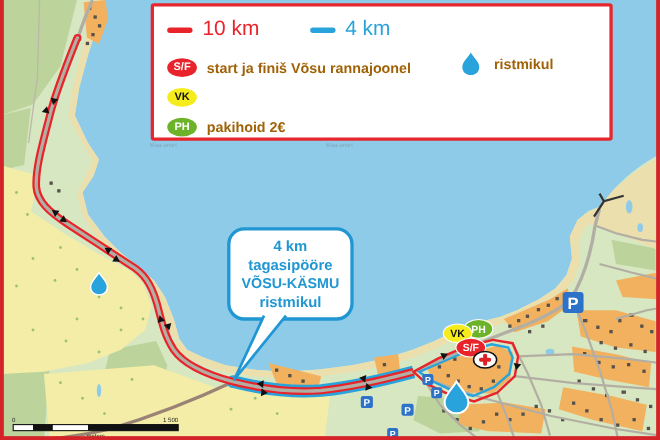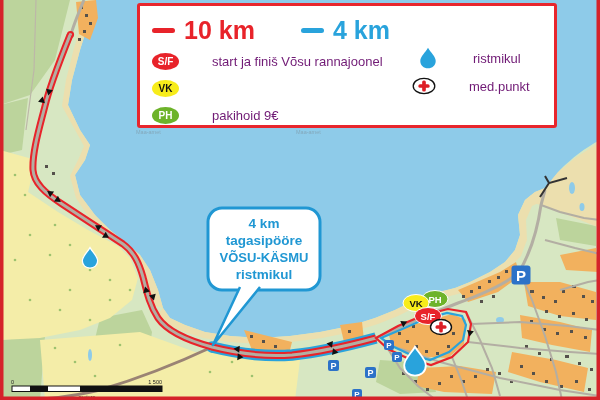--- a/index.html
+++ b/index.html
@@ -8,25 +8,25 @@
   .map-svg{position:absolute;left:0;top:0;}
   
   .legend{position:absolute;left:137px;top:3px;width:420px;height:125px;
           background:#fff;border:3px solid var(--legend_border);border-radius:3px;
           box-sizing:border-box;z-index:10;}
   .km-row{position:absolute;left:12px;top:10px;display:flex;gap:46px;align-items:center;}
   .km-item{display:flex;align-items:center;gap:9px;}
   .dash{display:inline-block;width:23px;height:5px;border-radius:2.5px;}
   .dash.red{background:var(--route_red);}
   .dash.blue{background:var(--route_blue);}
-  .km-label{font-size:25px;font-weight:bold;}
+  .km-label{font-size:19px;font-weight:normal;}
   .red-text{color:var(--route_red);}
   .blue-text{color:var(--route_blue);}
   .legend-item{position:absolute;display:flex;align-items:center;gap:9px;height:20px;}
-  .legend-item .label{font-size:13px;font-weight:normal;color:#701a75;white-space:nowrap;margin-left:24px;}
+  .legend-item .label{font-size:13px;font-weight:bold;color:#a16207;white-space:nowrap;}
   .badge{display:inline-flex;align-items:center;justify-content:center;
          width:27px;height:17px;border-radius:50%;font-size:10px;font-weight:bold;flex:0 0 auto;}
   .badge.sf{background:var(--sf_red);color:#fff;}
   .badge.vk{background:var(--vk_yellow);color:#111;}
   .badge.ph{background:var(--ph_green);color:#fff;}
   .licon{width:24px;height:24px;flex:0 0 auto;}
 </style>
 </head>
 <body>
 
@@ -351,32 +351,24 @@
 
   <div class="legend-item" style="left:12px;top:45px">
     <span class="badge sf">S/F</span>
     <span class="label">start ja finiš Võsu rannajoonel</span>
   </div>
   <div class="legend-item" style="left:12px;top:72px">
     <span class="badge vk">VK</span>
   </div>
   <div class="legend-item" style="left:12px;top:99px">
     <span class="badge ph">PH</span>
-    <span class="label">pakihoid 9€</span>
+    <span class="label">pakihoid 2€</span>
   </div>
 
   <div class="legend-item" style="left:276px;top:42px">
     <svg class="licon" viewBox="-12 -13 24 28">
       <path d="M0,-11 C3,-5.5 9,-1 9,4.5 C9,9.8 5,13 0,13 C-5,13 -9,9.8 -9,4.5 C-9,-1 -3,-5.5 0,-11 Z" style="fill:var(--drop_blue)"></path>
     </svg>
     <span class="label">ristmikul</span>
   </div>
-  <div class="legend-item" style="left:272px;top:70px">
-    <svg class="licon" viewBox="-15 -12 30 24">
-      <ellipse cx="0" cy="0" rx="13.5" ry="9.5" fill="#fff" stroke="#111" stroke-width="1.6"></ellipse>
-      <rect x="-7" y="-2.3" width="14" height="4.6" rx="2" style="fill:var(--med_red)"></rect>
-      <rect x="-2.3" y="-7" width="4.6" height="14" rx="2" style="fill:var(--med_red)"></rect>
-    </svg>
-    <span class="label">med.punkt</span>
-  </div>
 </div>
 
 </div>
 
 </body></html>

